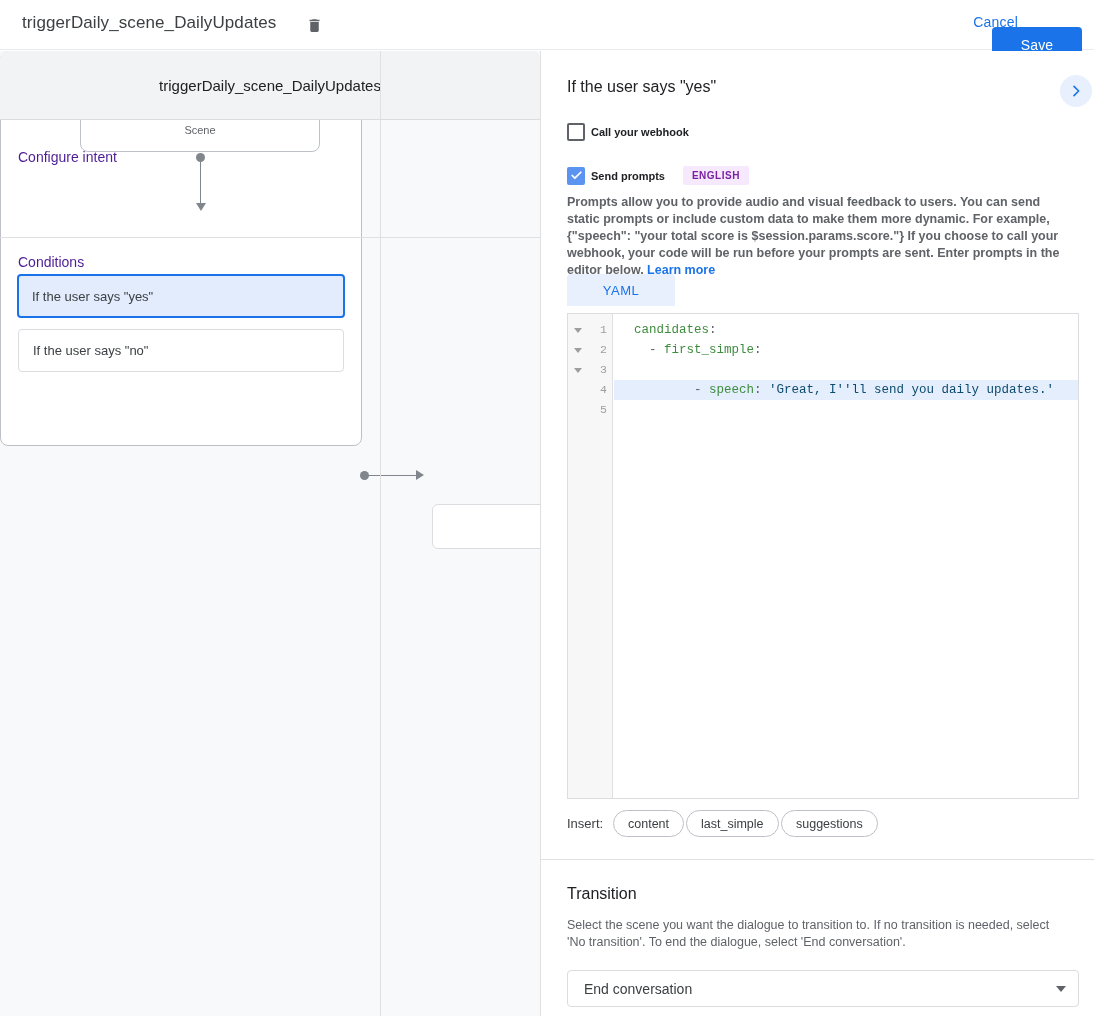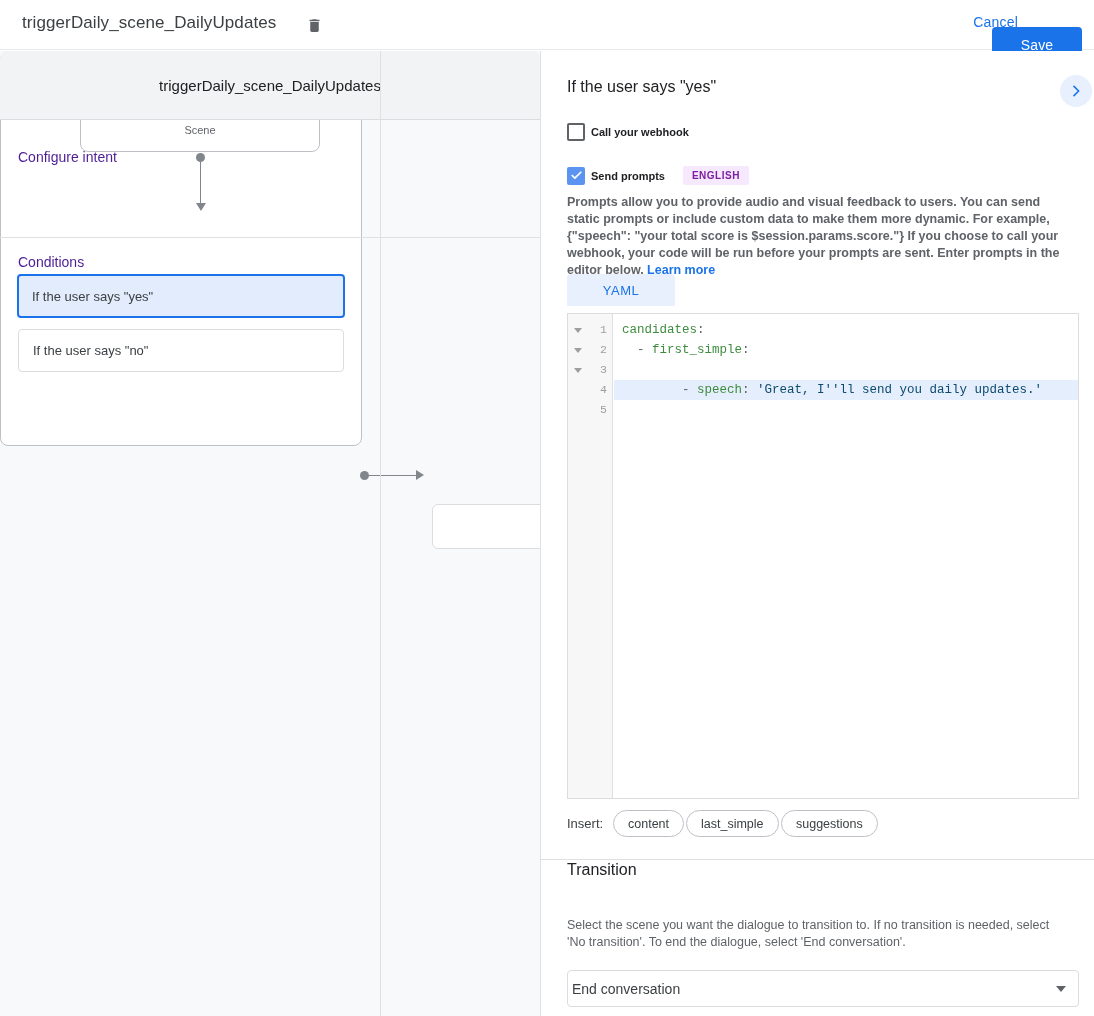--- a/index.html
+++ b/index.html
@@ -252,21 +252,21 @@
     border-right: 4px solid transparent;
     border-top: 5px solid #9e9e9e;
     margin-top: 8px;
   }
   .codearea {
     position: absolute; left: 46px; top: 0; right: 0; height: 100%;
     overflow: hidden;
   }
   .cline {
     position: absolute; left: 0; width: 100%; height: 20px;
-    line-height: 20px; white-space: pre; padding-left: 8px;
+    line-height: 20px; white-space: pre; padding-left: 20px;
     color: #202124;
   }
   .cline.hl { background: #e5eefc; }
   .k { color: #3e8c3e; }
   .s { color: #0c4a6e; }
   .p { color: #5f6368; }
 
   
   .insert-label {
     position: absolute; left: 26px; top: 765px;
@@ -279,30 +279,30 @@
     display: flex; align-items: center; justify-content: center;
     font-size: 12.5px; color: #3c4043; cursor: pointer;
     padding: 0 14px;
   }
 
   .hsep {
     position: absolute; left: 0; width: 554px; height: 1px;
     background: #e0e0e0;
   }
 
-  .tr-title { position: absolute; left: 26px; top: 810px; font-size: 16px; color: #202124; }
+  .tr-title { position: absolute; left: 26px; top: 834px; font-size: 16px; color: #202124; }
   .tr-desc  { position: absolute; left: 26px; top: 866px; width: 498px;
               font-size: 12.5px; color: #5f6368; line-height: 17px; }
   .select-box {
     position: absolute; left: 26px; top: 919px;
     width: 512px; height: 37px;
     border: 1px solid #dadce0; border-radius: 4px;
     background: #ffffff;
     display: flex; align-items: center;
-    padding: 0 4px;
+    padding: 0 16px;
     font-size: 14px; color: #3c4043;
     cursor: pointer;
   }
   .caret {
     position: absolute; right: 12px;
     width: 0; height: 0;
     border-left: 5px solid transparent;
     border-right: 5px solid transparent;
     border-top: 6px solid #5f6368;
   }

